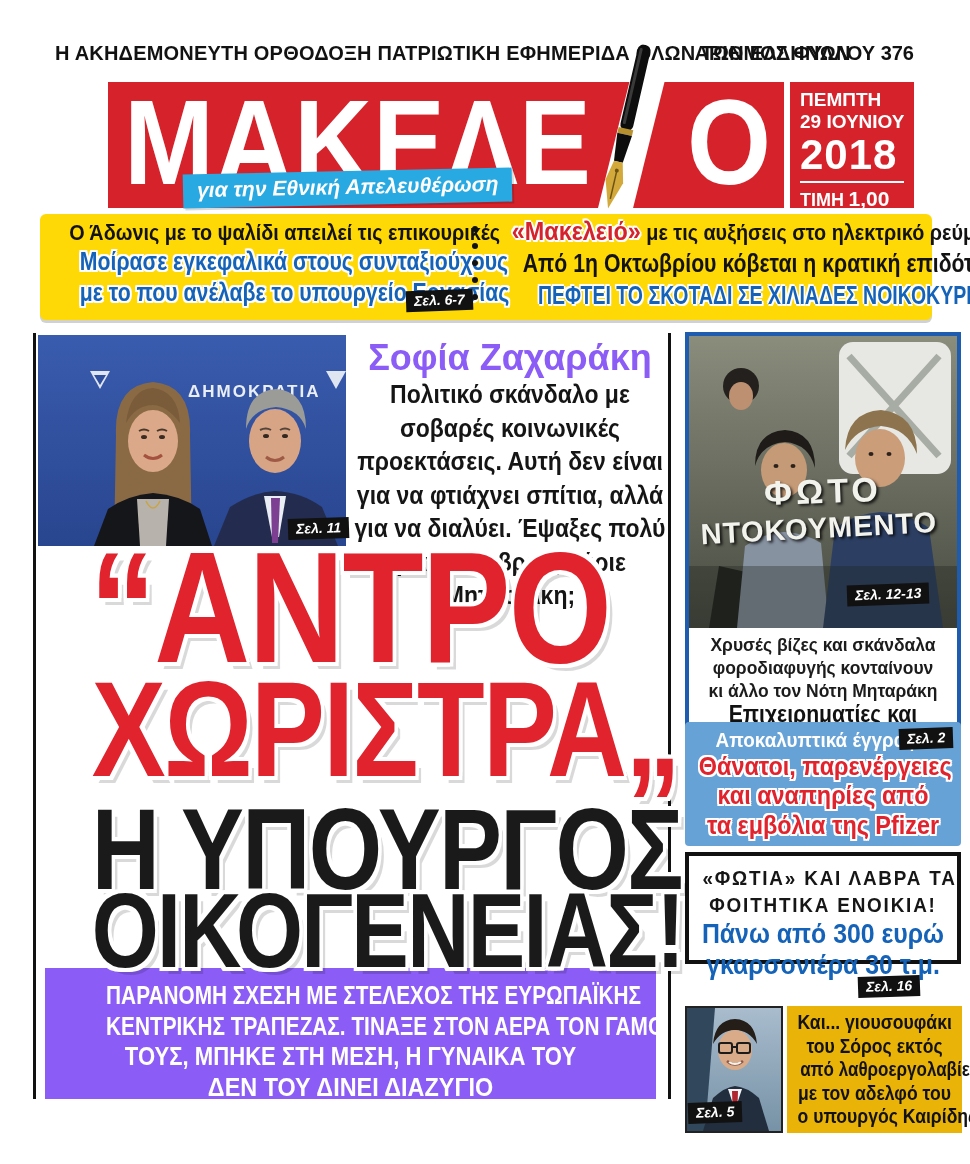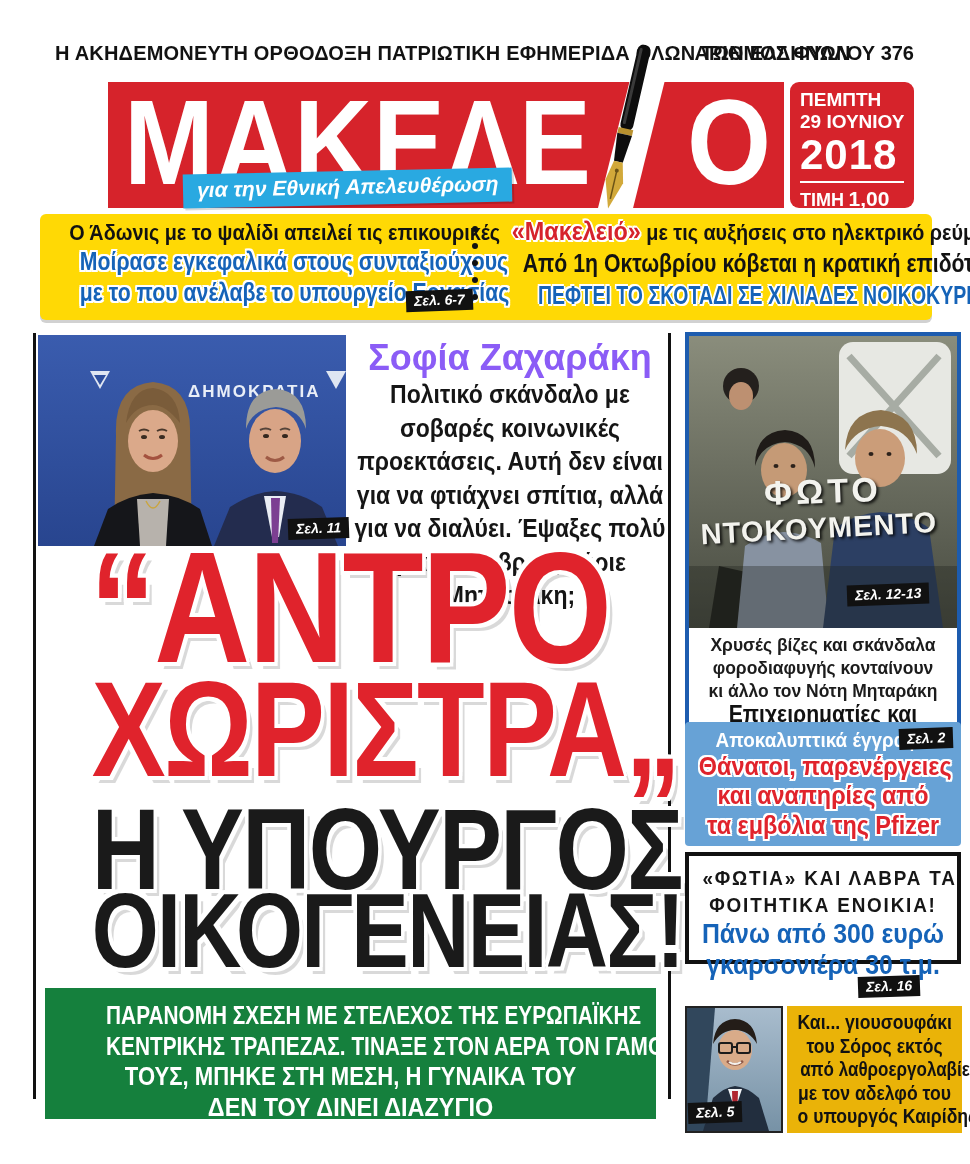--- a/index.html
+++ b/index.html
@@ -32,21 +32,21 @@
   .mast-red{left:108px;top:82px;width:676px;height:126px;background:#d6232b;overflow:hidden;}
   .mast-title{position:absolute;left:16px;top:0;line-height:122px;font-size:108px;font-weight:bold;
       color:#fff;letter-spacing:1px;transform:scale(1,1.12);transform-origin:center;}
   .mast-slash{position:absolute;left:506px;top:-14px;width:34px;height:156px;background:#fff;transform:rotate(14deg);}
   .mast-o{position:absolute;left:568px;top:0;width:106px;line-height:122px;font-size:108px;font-weight:bold;
       color:#fff;text-align:center;transform:scale(1,1.12);}
   .pen{left:616px;top:44px;z-index:12;transform:rotate(13deg);transform-origin:50% 20%;}
   .tagline{left:183px;top:171px;z-index:8;background:#29a9e1;color:#fff;font-style:italic;font-weight:bold;
       font-size:21px;padding:4px 14px 6px;transform:rotate(-1.2deg);box-shadow:2px 2px 0 rgba(0,0,0,.15);}
   .datebox{left:790px;top:82px;width:124px;height:126px;background:#d6232b;color:#fff;box-sizing:border-box;
-      padding:8px 10px 0;border-radius:9px;}
+      padding:8px 10px 0;}
   .db-day{font-size:19px;font-weight:bold;line-height:1.1;}
   .db-date{font-size:19px;font-weight:bold;line-height:1.15;}
   .db-year{font-size:42px;font-weight:bold;line-height:1.05;letter-spacing:1px;}
   .db-div{border:none;border-top:2px solid #fff;margin:4px 0 4px;}
   .db-price-label{font-size:18px;font-weight:bold;}
   .db-price{font-size:21px;font-weight:bold;}
 
   .banner{left:40px;top:214px;width:892px;height:106px;background:#ffd905;border-radius:6px;
       box-shadow:0 3px 0 rgba(0,0,0,.18);}
   .bn-left{position:absolute;left:8px;top:2px;width:424px;text-align:center;}
@@ -73,21 +73,21 @@
 
   .hl{left:35px;width:630px;color:#e0232c;font-weight:bold;line-height:1;letter-spacing:-2px;
       text-shadow:4px 0 #fff,-4px 0 #fff,0 4px #fff,0 -4px #fff,4px 4px #fff,-4px -4px #fff,4px -4px #fff,-4px 4px #fff,7px 7px 0 rgba(0,0,0,.15);
       z-index:4;}
   .hl.black{color:#1a1a1a;}
   .hl1{top:528px;font-size:158px;}
   .hl2{top:662px;font-size:135px;}
   .hl3{top:792px;font-size:115px;}
   .hl4{top:878px;font-size:105px;}
 
-  .subhead{left:45px;top:968px;width:611px;height:131px;background:#15803d;color:#fff;box-sizing:border-box;padding-top:12px;margin-top:20px;}
+  .subhead{left:45px;top:968px;width:611px;height:131px;background:#8b5cf6;color:#fff;box-sizing:border-box;padding-top:12px;}
   .sh-line{font-size:26px;font-weight:bold;line-height:1.18;text-align:center;}
 
   .photodoc{left:685px;top:332px;width:276px;height:386px;border:4px solid #1d5caf;background:#fff;box-sizing:border-box;}
   .pd-photo{position:absolute;left:0;top:0;}
   .pd-ov1{position:absolute;left:0;top:136px;width:100%;text-align:center;color:#f3f3ee;font-weight:bold;
       font-size:34px;letter-spacing:4px;transform:rotate(-2deg);text-shadow:2px 2px 3px rgba(0,0,0,.8);}
   .pd-ov2{position:absolute;left:-4px;top:176px;width:100%;text-align:center;color:#f3f3ee;font-weight:bold;
       font-size:29px;letter-spacing:1px;transform:rotate(-3deg);text-shadow:2px 2px 3px rgba(0,0,0,.8);}
   .pd-badge{position:absolute;left:158px;top:248px;}
   .pd-cap{position:absolute;left:4px;top:298px;width:260px;text-align:center;font-size:19px;font-weight:bold;

